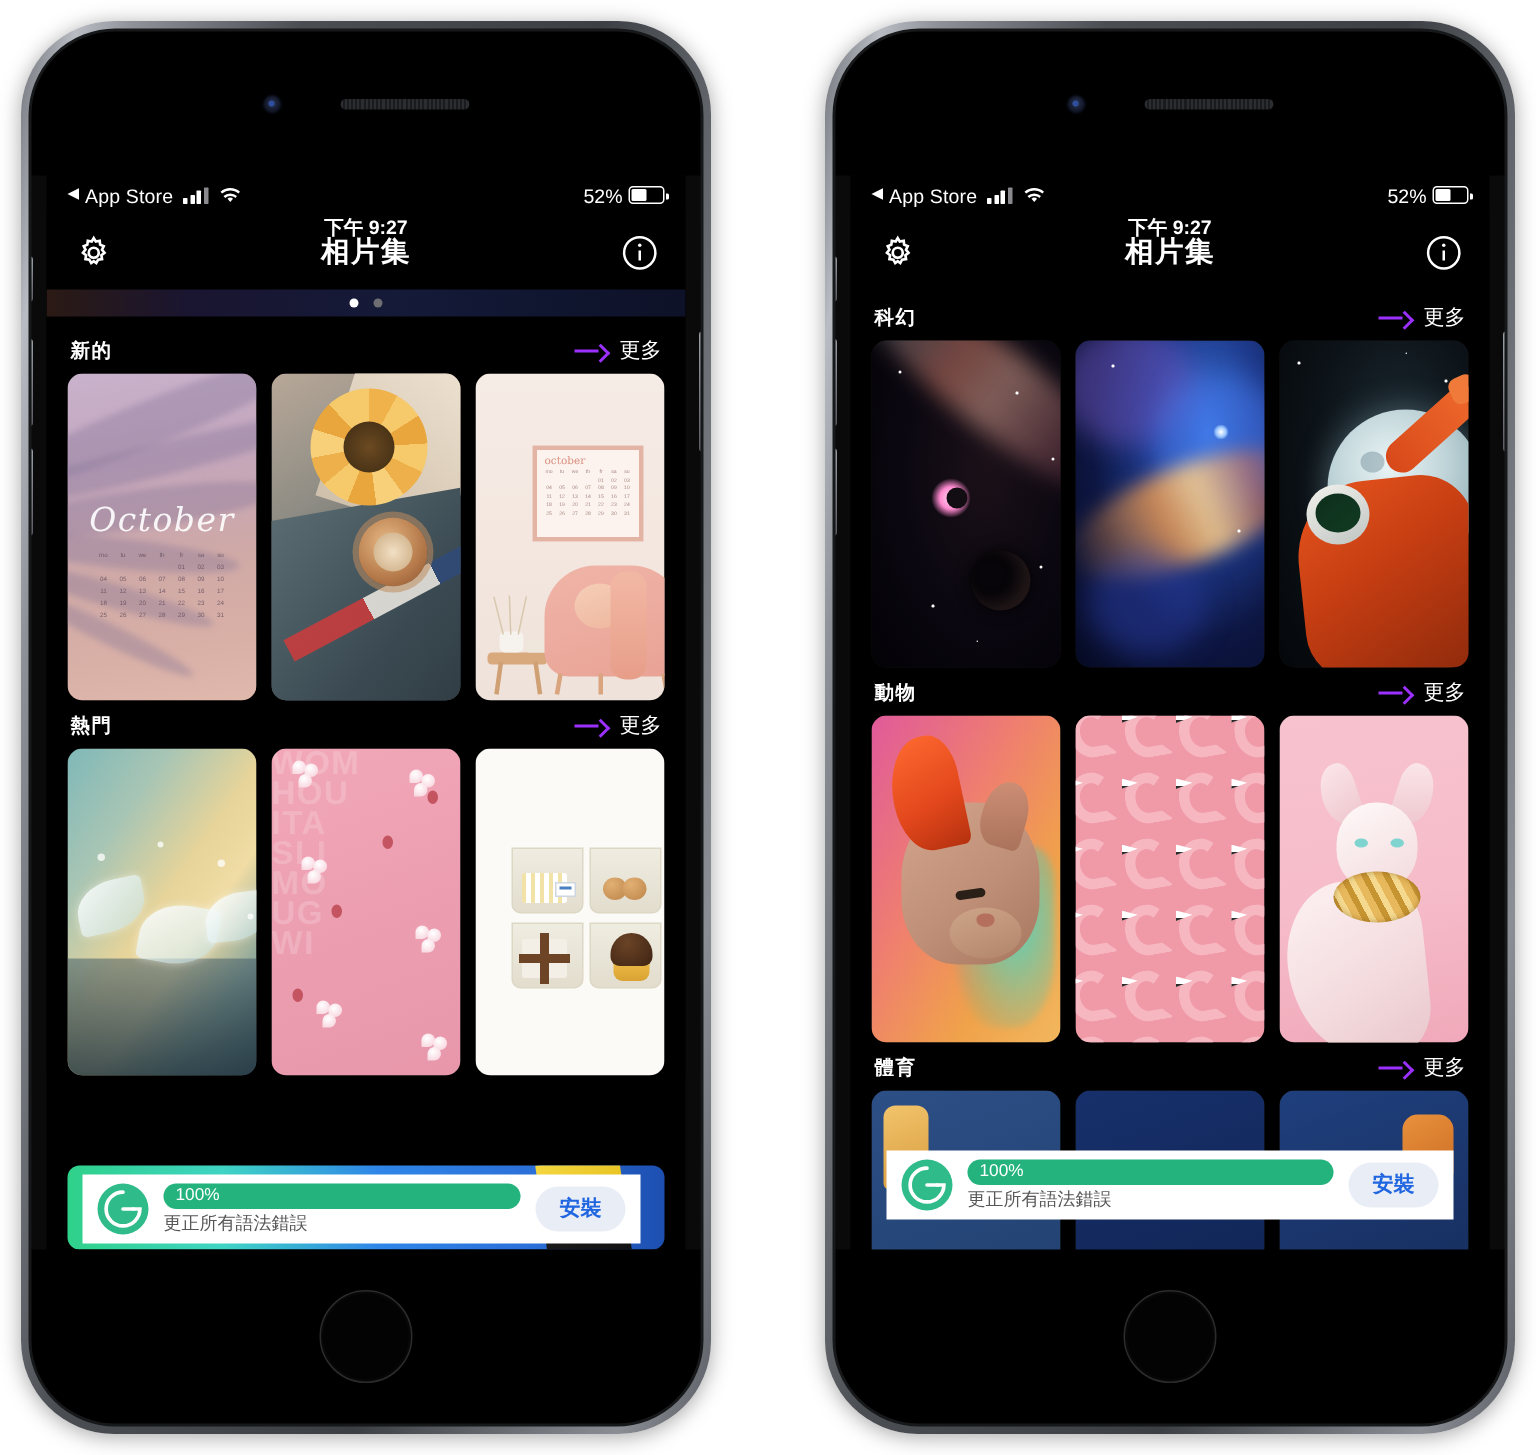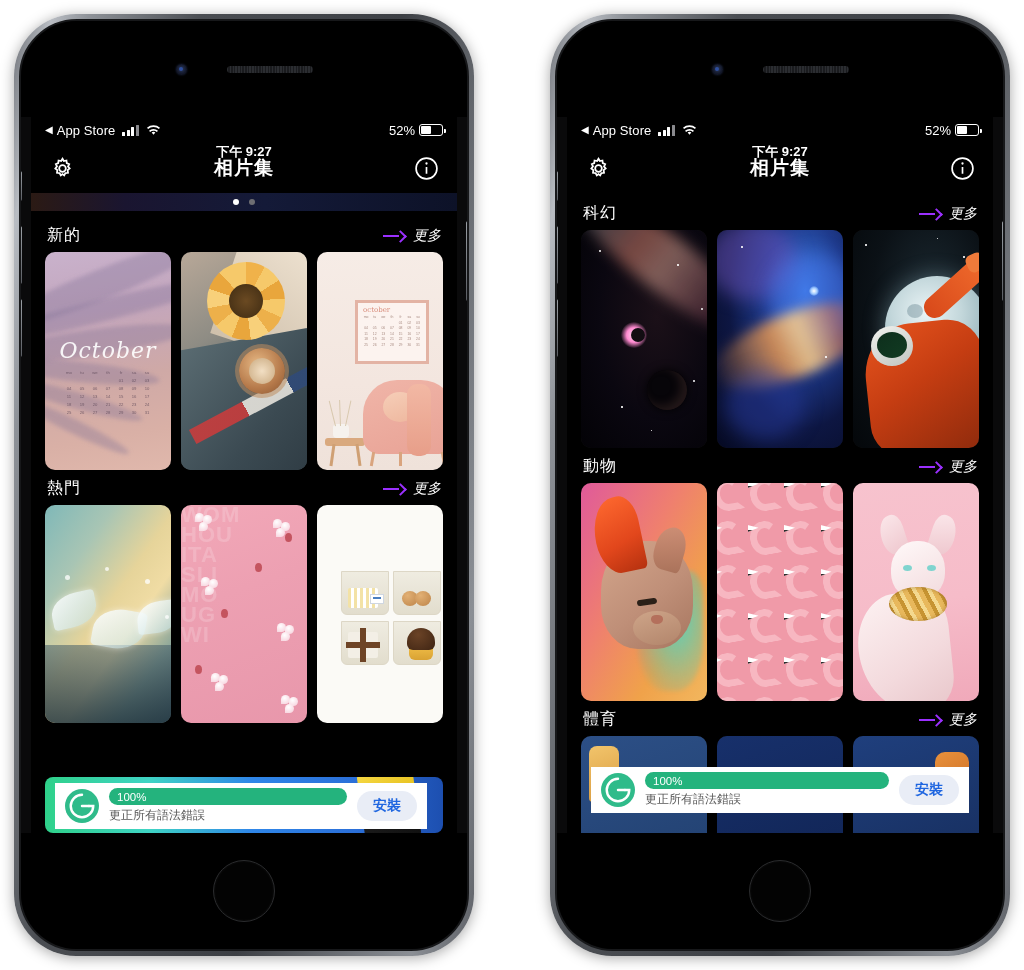--- a/index.html
+++ b/index.html
@@ -114,31 +114,31 @@
   }
   .dot { width: 6px; height: 6px; border-radius: 50%; background: #6e6e72; }
   .dot.active { background: #ffffff; }
 
   
   .content { background: #000; padding-top: 6px; }
   .section-head {
     display: flex; align-items: center; justify-content: space-between;
     padding: 8px 16px 6px 16px; color: #fff;
   }
-  .section-title { font-size: 16px; font-weight: 400; letter-spacing: 1px; }
+  .section-title { font-size: 13px; font-weight: 700; letter-spacing: 1px; }
   .more-link { display: flex; align-items: center; gap: 8px; cursor: pointer; }
   .arrow { width: 22px; height: 10px; position: relative; }
   .arrow::before {
     content:""; position:absolute; left:0; top:4px; width:16px; height:2px; background:#9b30ff;
   }
   .arrow::after {
     content:""; position:absolute; right:0; top:1.5px; width:7px; height:7px;
     border-top:2px solid #9b30ff; border-right:2px solid #9b30ff; transform: rotate(45deg);
   }
-  .more-label { font-size: 14px; color: #fff; font-style: italic; }
+  .more-label { font-size: 14px; color: #fff; }
 
   .row { display: flex; gap: 10px; padding: 0 14px; }
   .thumb {
     flex: 1; height: 218px; border-radius: 10px; overflow: hidden; position: relative;
     background: #111; cursor: pointer;
   }
 
   
   .art-palm {
     position:absolute; inset:0;

